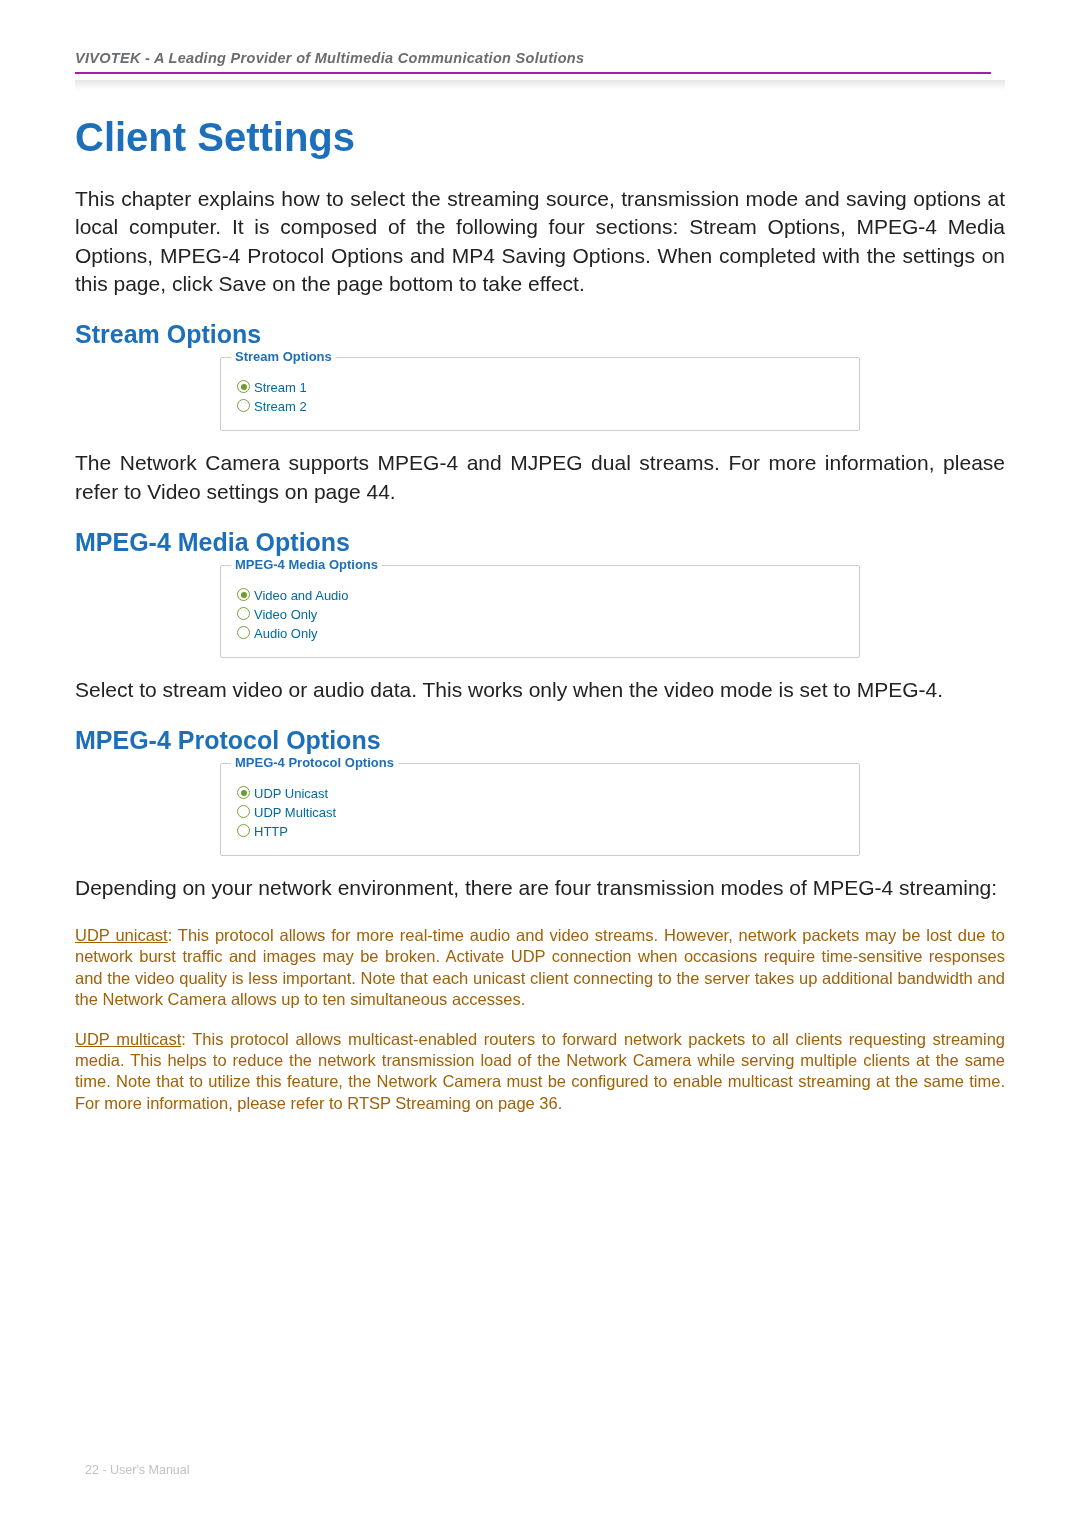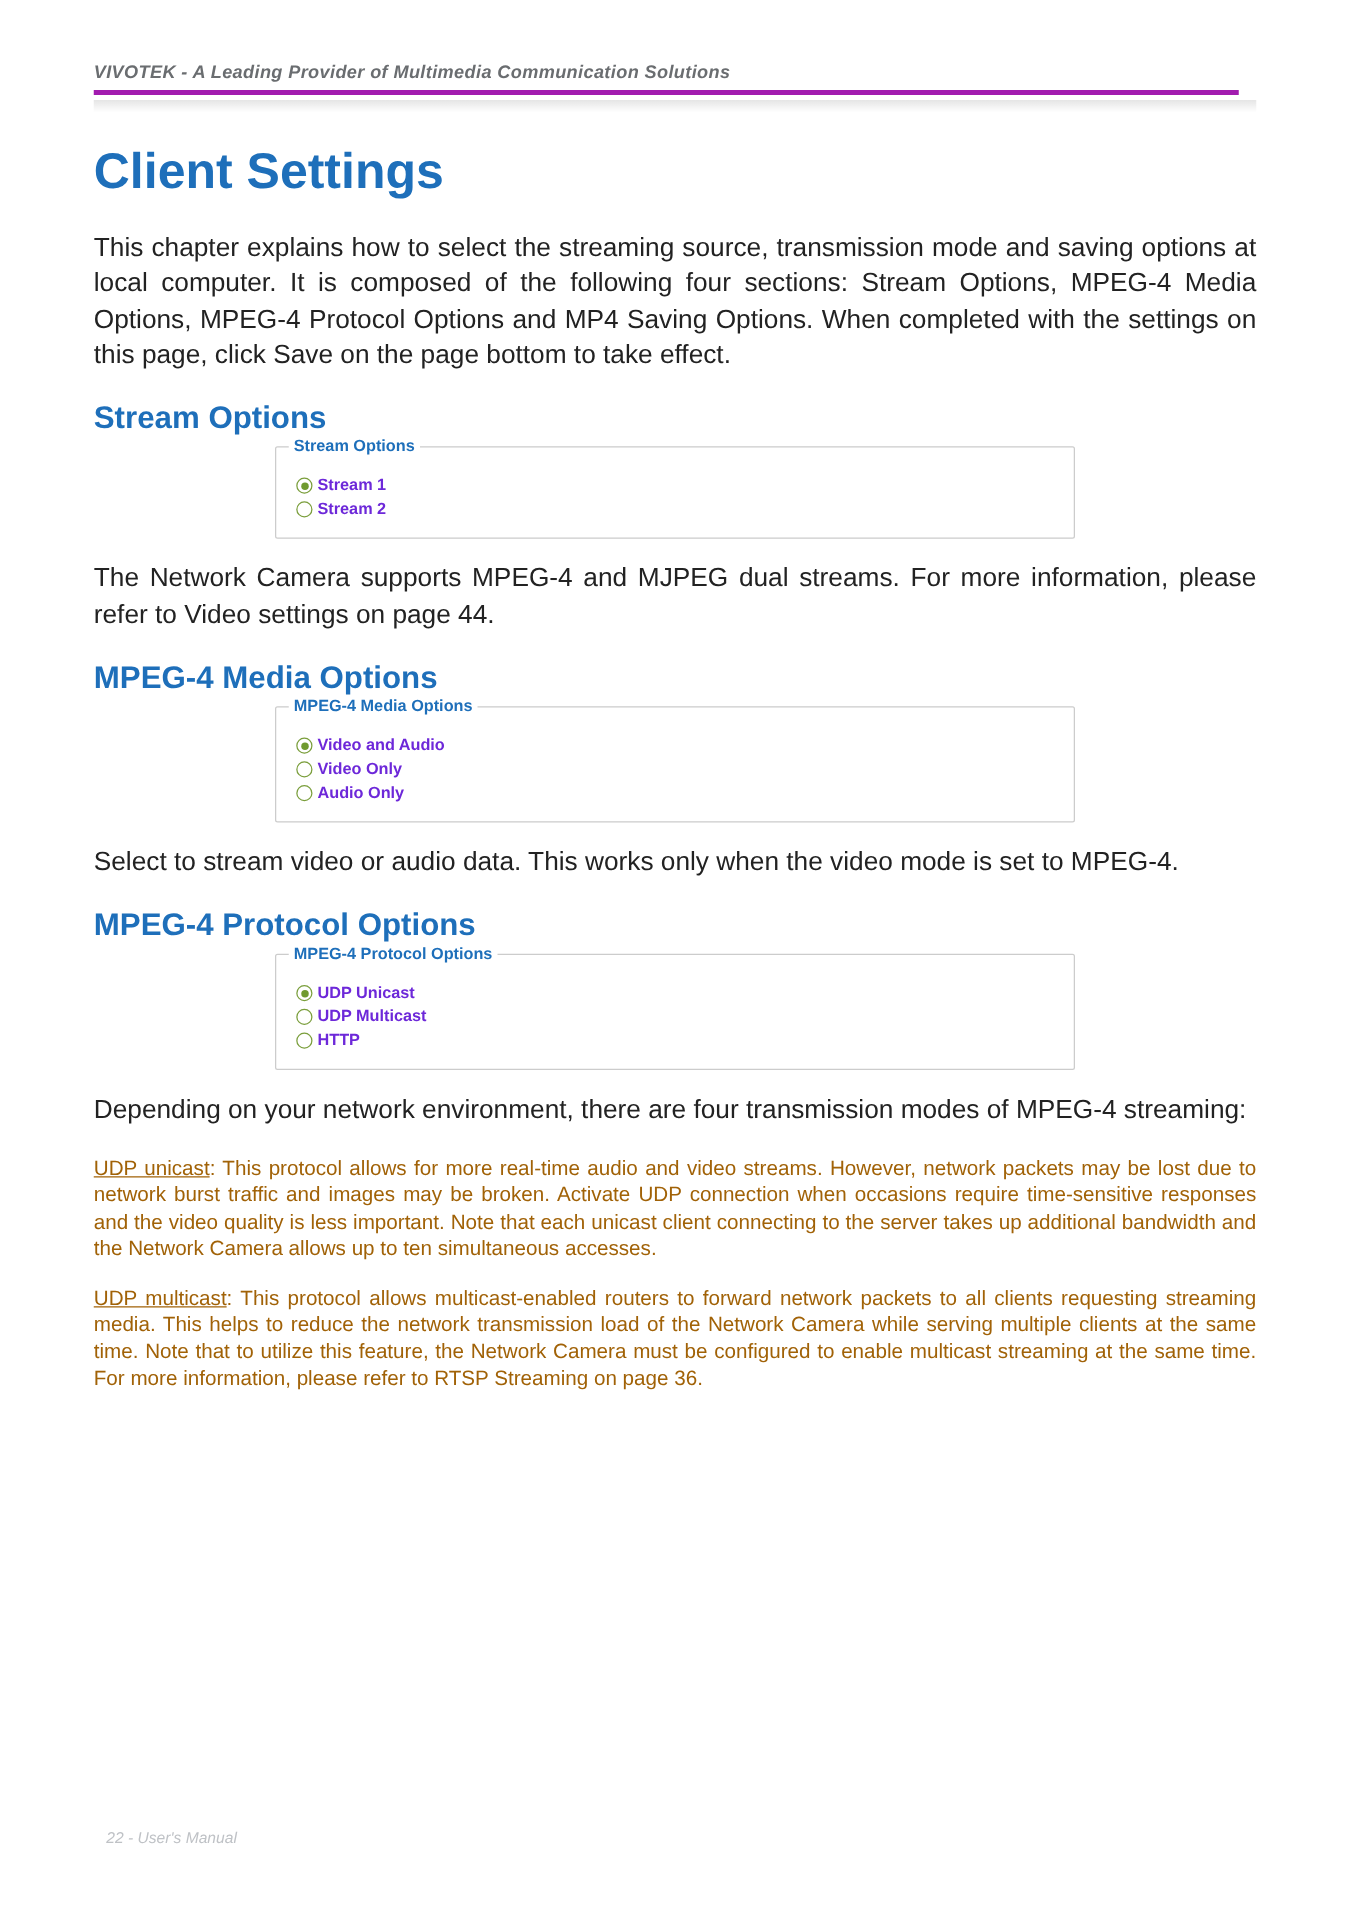--- a/index.html
+++ b/index.html
@@ -8,21 +8,21 @@
     background: #fff;
     width: 1080px;
     height: 1527px;
     position: relative;
   }
   .header-bar {
     position: absolute;
     top: 50px;
     left: 75px;
     right: 89px;
-    border-bottom: 4px solid #a21caf;
+    border-bottom: 2px solid #a21caf;
     padding-bottom: 6px;
   }
   .header-text {
     color: #6a6d70;
     font-style: italic;
     font-weight: bold;
     font-size: 14.5px;
     letter-spacing: 0.3px;
   }
   .shadow-line {
@@ -79,26 +79,25 @@
     top: -9px;
     left: 10px;
     background: #fff;
     padding: 0 4px;
     color: #1e6fba;
     font-weight: bold;
     font-size: 13px;
   }
   .opt-row {
     display: flex;
-    align-items: flex-end;
+    align-items: flex-start;
     gap: 4px;
     font-size: 13px;
-    color: #6d28d9;
+    color: #0369a1;
     padding: 2px 0;
-    font-weight: bold;
   }
   .radio {
     width: 13px; height: 13px;
     border: 1px solid #7a9e3b;
     border-radius: 50%;
     display: inline-flex;
     align-items: center;
     justify-content: center;
     background: #fff;
   }
@@ -108,21 +107,20 @@
     background: #6f9a2f;
     border-radius: 50%;
     display: block;
   }
   .u { text-decoration: underline; }
   .footer {
     position: absolute;
     bottom: 50px;
     left: 85px;
     color: #bfc2c6;
-    font-style: italic;
     font-size: 12.5px;
   }
 </style>
 </head>
 <body>
 
 <div class="header-bar">
   <div class="header-text">VIVOTEK - A Leading Provider of Multimedia Communication Solutions</div>
 </div>
 <div class="shadow-line"></div>

